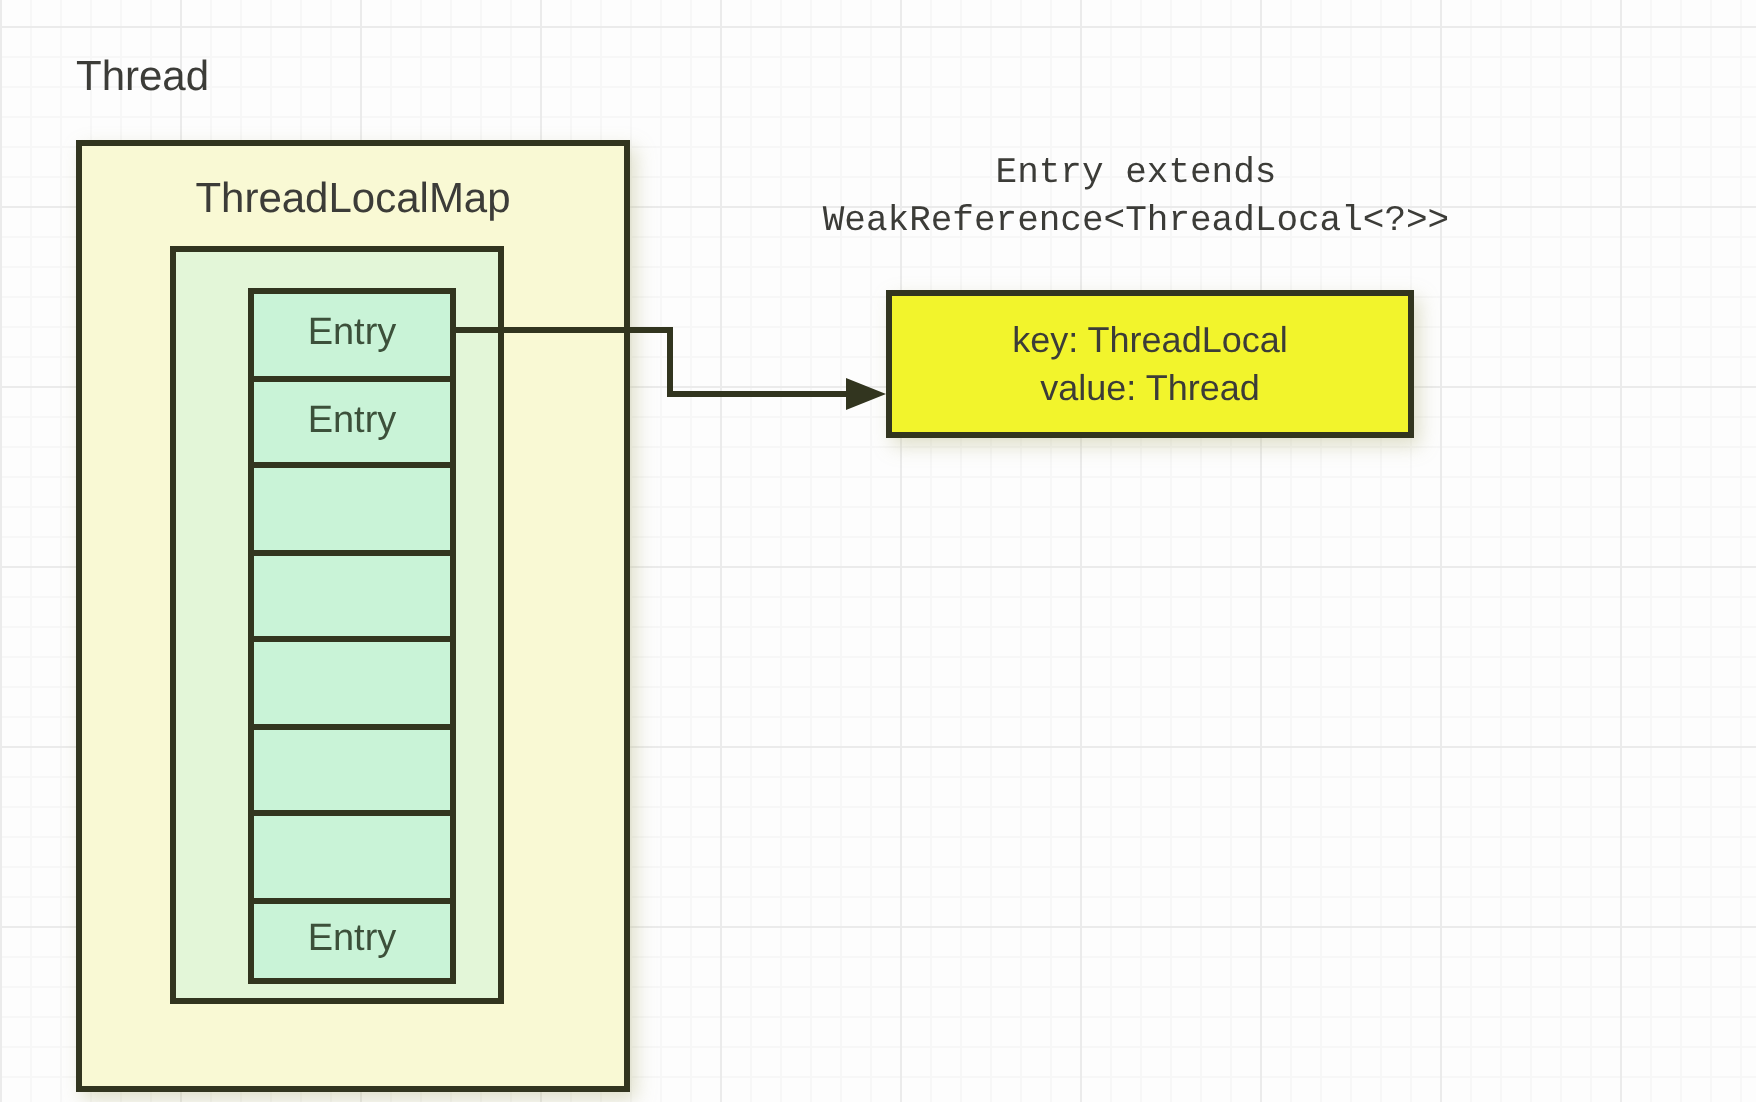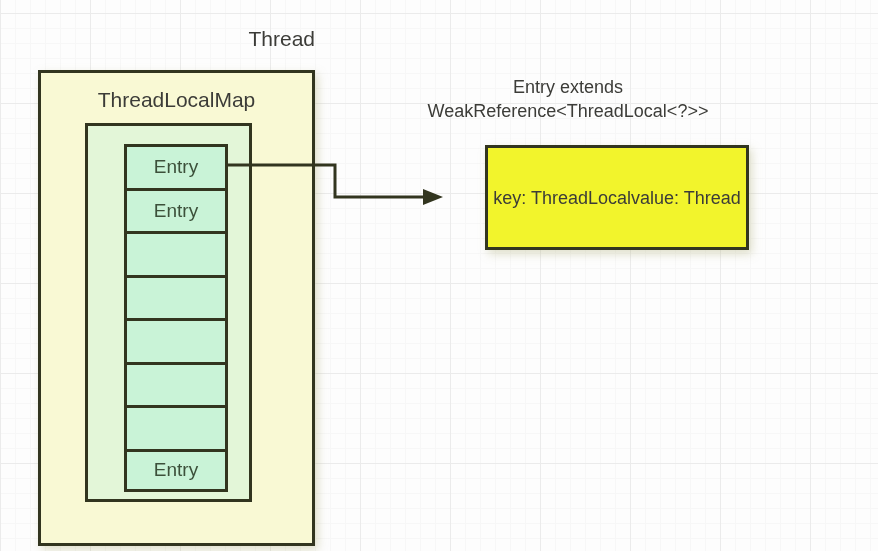--- a/index.html
+++ b/index.html
@@ -20,21 +20,21 @@
       linear-gradient(90deg, var(--grid_minor) 1px, transparent 1px);
     background-size: 90px 90px, 90px 90px, 15px 15px, 15px 15px;
     background-position: -15px 13px, 0px 0px, -15px 13px, 0px 0px;
   }
 
   .thread-label {
     position: absolute;
     left: 38px;
     top: 27px;
     width: 277px;
-    text-align: right;
+    text-align: left;
     font-size: 21px;
     color: var(--text);
   }
 
   .outer-box {
     position: absolute;
     left: 38px;
     top: 70px;
     width: 277px;
     height: 476px;
@@ -87,41 +87,41 @@
 
   .caption {
     position: absolute;
     left: 398px;
     top: 75px;
     width: 340px;
     text-align: center;
     font-size: 18px;
     line-height: 24px;
     color: var(--text);
+    font-family: Liberation Mono, monospace;
   }
 
   .entry-box {
     position: absolute;
     left: 443px;
     top: 145px;
     width: 264px;
-    height: 105px;
+    height: 74px;
     box-sizing: border-box;
     background: var(--highlight_fill);
     border: 3px solid var(--border);
     box-shadow: 3px 4px 9px rgba(170, 170, 110, 0.35);
     display: flex;
-    flex-direction: row;
+    flex-direction: column;
     align-items: center;
     justify-content: center;
     font-size: 18px;
     line-height: 24px;
     color: var(--text);
     text-align: center;
-    margin-left: 42px;
   }
 
   .arrow {
     position: absolute;
     left: 0;
     top: 0;
     pointer-events: none;
   }
   .arrow polyline { stroke: var(--border); }
   .arrow polygon { fill: var(--border); }

